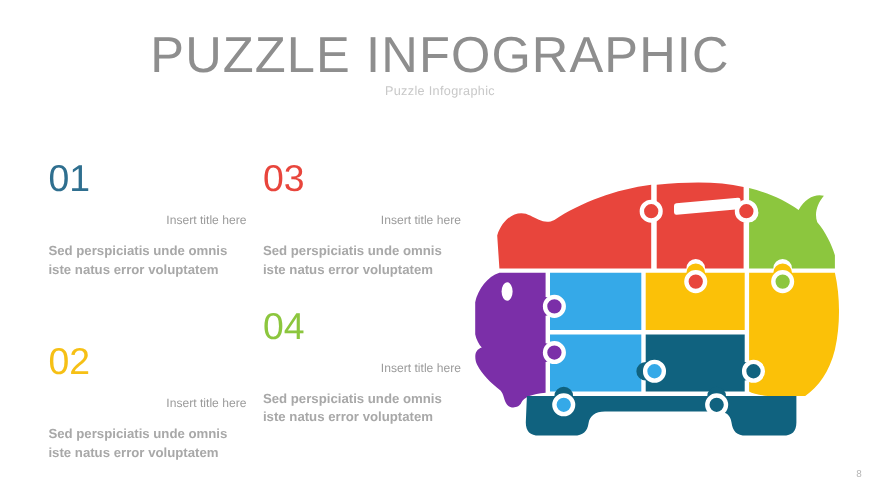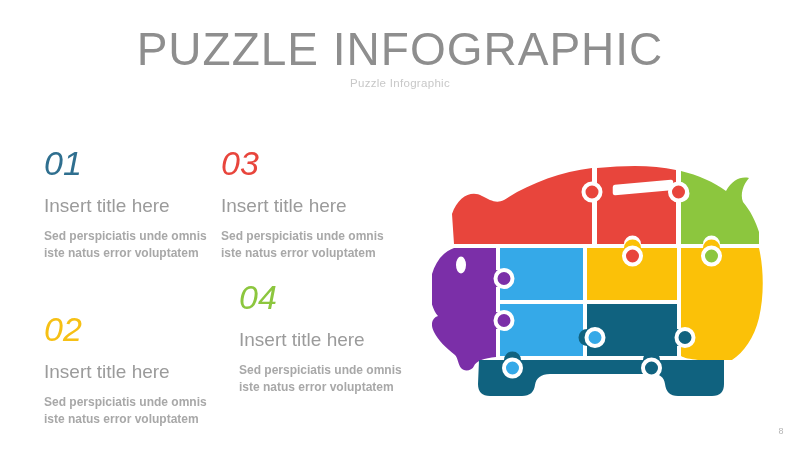--- a/index.html
+++ b/index.html
@@ -48,37 +48,37 @@
   .item {
     position: absolute;
     width: 180px;
   }
   .item .num {
     font-size: 34px;
     font-weight: 400;
     line-height: 1;
     letter-spacing: 0px;
     margin-bottom: 16px;
-    font-style: italic;
   }
   .item .itemtitle {
-    font-size: 19px;
+    font-size: 11px;
     font-weight: 400;
     color: #9b9b9b;
     line-height: 1;
     margin-bottom: 13px;
+    text-align: right;
   }
   .item .desc {
     font-size: 12px;
     font-weight: 700;
     color: #a8a8a8;
     line-height: 1.45;
   }
   #item-1 { left: 44px;  top: 146px; }
-  #item-3 { left: 221px; top: 146px; }
+  #item-3 { left: 239px; top: 146px; }
   #item-2 { left: 44px;  top: 296px; margin-top: 16px; }
   #item-4 { left: 239px; top: 280px; }
 
   
   #pig-wrap {
     position: absolute;
     left: 432px;
     top: 152px;
     width: 350px;
     height: 250px;

